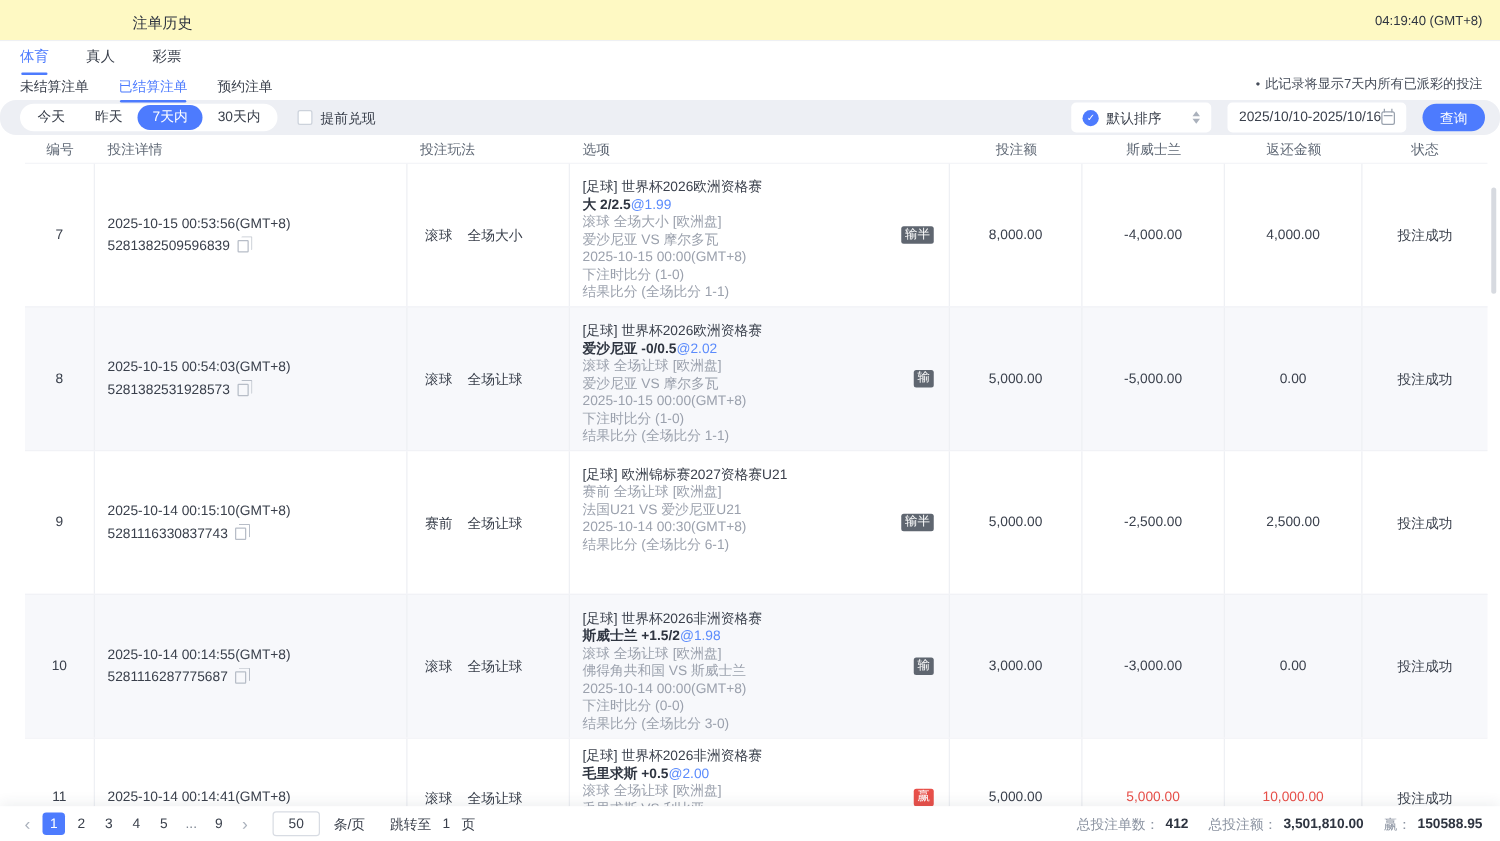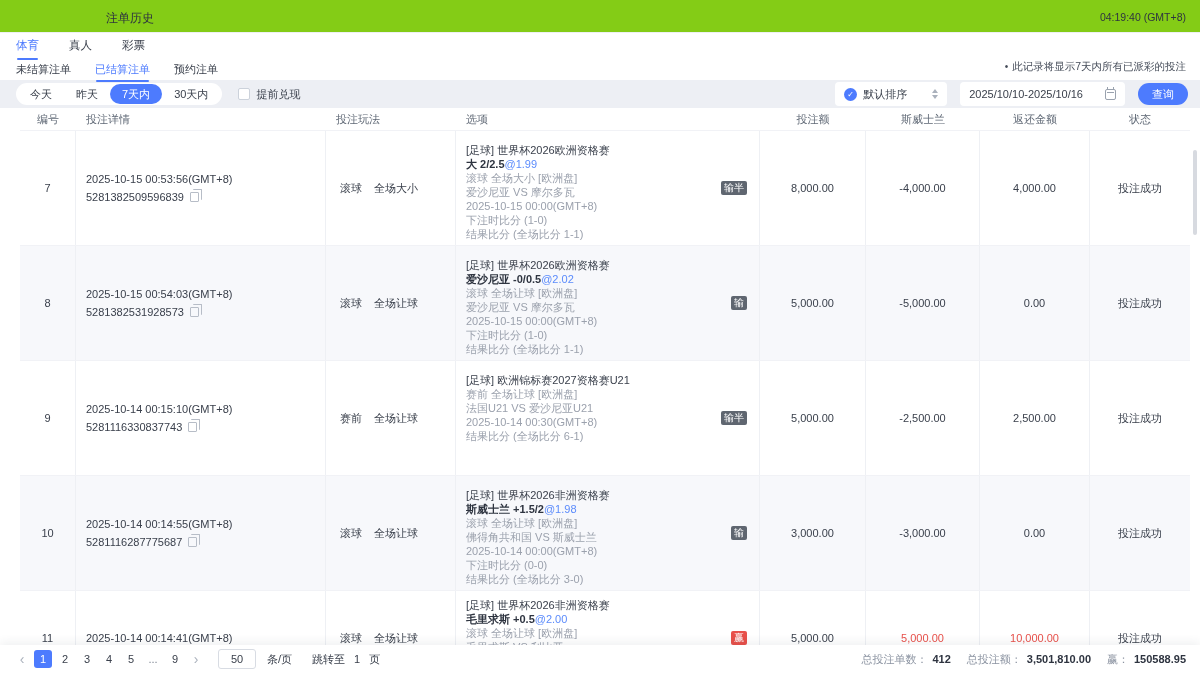--- a/index.html
+++ b/index.html
@@ -1,47 +1,47 @@
 <!DOCTYPE html>
 <html><head>
 <meta charset="utf-8">
 <style>
   *{margin:0;padding:0;box-sizing:border-box;font-family:"Liberation Sans","DejaVu Sans",sans-serif;}
   html,body{width:1200px;height:673px;overflow:hidden;background:#fff;font-size:11px;color:#3a404c;}
   
-  .topbar{height:33px;border-bottom:1px solid #eef0f4;position:relative;background:#84cc16;}
+  .topbar{height:33px;border-bottom:1px solid #eef0f4;position:relative;background:#fef9c3;}
   .title{position:absolute;left:106px;top:10px;font-size:12px;color:#2e3440;}
   .clock{position:absolute;right:14px;top:11px;font-size:10.5px;color:#2e3440;}
   
   .navarea{height:47px;position:relative;background:#fff;}
   .tabs{position:absolute;left:16px;top:5px;display:flex;gap:30px;}
   .tab{font-size:11.5px;color:#3a404c;cursor:pointer;padding-bottom:7px;position:relative;}
   .tab.active{color:#4d7bfe;}
   .tab.active::after{content:"";position:absolute;left:1px;right:1px;bottom:0;height:2px;background:#4d7bfe;border-radius:1px;}
   .subtabs{position:absolute;left:16px;top:29px;display:flex;gap:24px;}
   .subtab{font-size:11px;color:#3a404c;cursor:pointer;padding-bottom:5px;position:relative;}
   .subtab.active{color:#4d7bfe;}
   .subtab.active::after{content:"";position:absolute;left:1px;right:1px;bottom:0;height:2px;background:#4d7bfe;border-radius:1px;}
   .notice{position:absolute;right:14px;bottom:6px;font-size:10.5px;color:#454c59;}
   .notice .ndot{margin-right:4px;font-size:10px;}
   
-  .filterbar{height:28px;background:#edeff4;display:flex;align-items:center;padding:0 12px 0 16px;gap:16px;}
+  .filterbar{height:28px;background:#edeff4;display:flex;align-items:center;padding:0 12px 0 16px;gap:16px;border-radius:13px;}
   .pillgroup{background:#fff;border-radius:12px;height:22px;display:flex;align-items:center;padding:0 2px;}
   .pill{padding:0 12px;height:20px;line-height:20px;border-radius:10px;color:#3a404c;cursor:pointer;white-space:nowrap;}
   .pill.active{background:#4d7bfe;color:#fff;}
   .checkwrap{display:flex;align-items:center;gap:6px;cursor:pointer;}
   .checkbox{width:12px;height:12px;background:#fff;border:1px solid #ccd2db;border-radius:2px;}
   .rightfilters{margin-left:auto;display:flex;align-items:center;gap:13px;}
   .sortbox{background:#fff;border-radius:4px;height:24px;display:flex;align-items:center;gap:6px;padding:0 9px;min-width:112px;cursor:pointer;}
   .checkcircle{width:13px;height:13px;border-radius:50%;background:#4d7bfe;color:#fff;font-size:8px;display:flex;align-items:center;justify-content:center;flex:none;}
   .sorticon{margin-left:auto;display:flex;flex-direction:column;gap:2px;}
   .sorticon i{display:block;width:0;height:0;border-left:3px solid transparent;border-right:3px solid transparent;}
   .sorticon .up{border-bottom:4px solid #aab1bc;}
   .sorticon .down{border-top:4px solid #aab1bc;}
-  .datebox{background:#fff;border-radius:4px;height:24px;display:flex;align-items:center;gap:22px;padding:0 9px;cursor:pointer;}
+  .datebox{background:#fff;border-radius:4px;height:24px;display:flex;align-items:center;gap:0;padding:0 9px;cursor:pointer;}
   .calicon{width:11px;height:11px;border:1px solid #9aa2ae;border-radius:2px;position:relative;}
   .calicon::before{content:"";position:absolute;top:2px;left:1px;right:1px;border-top:1px solid #9aa2ae;}
   .calicon::after{content:"";position:absolute;top:-3px;left:1px;width:1px;height:3px;background:#9aa2ae;box-shadow:6px 0 0 #9aa2ae;}
   .searchbtn{background:#4d7bfe;color:#fff;height:22px;padding:0 14px;border-radius:11px;border:none;font-size:11px;cursor:pointer;}
   
   .thead{display:grid;grid-template-columns:56px 250px 130px 304px 106px 114px 110px 100px;margin:0 10px 0 20px;height:22px;background:#fff;border-radius:8px 8px 0 0;align-items:center;color:#5f6875;}
   .hc{padding-left:10px;}
   .hc0,.hc4,.hc5,.hc6,.hc7{padding:0;text-align:center;}
   .tbody{height:515px;overflow:hidden;position:relative;}
   .trow{display:grid;grid-template-columns:56px 250px 130px 304px 106px 114px 110px 100px;margin:0 10px 0 20px;height:115px;border-top:1px solid #f1f2f6;background:#fff;}

